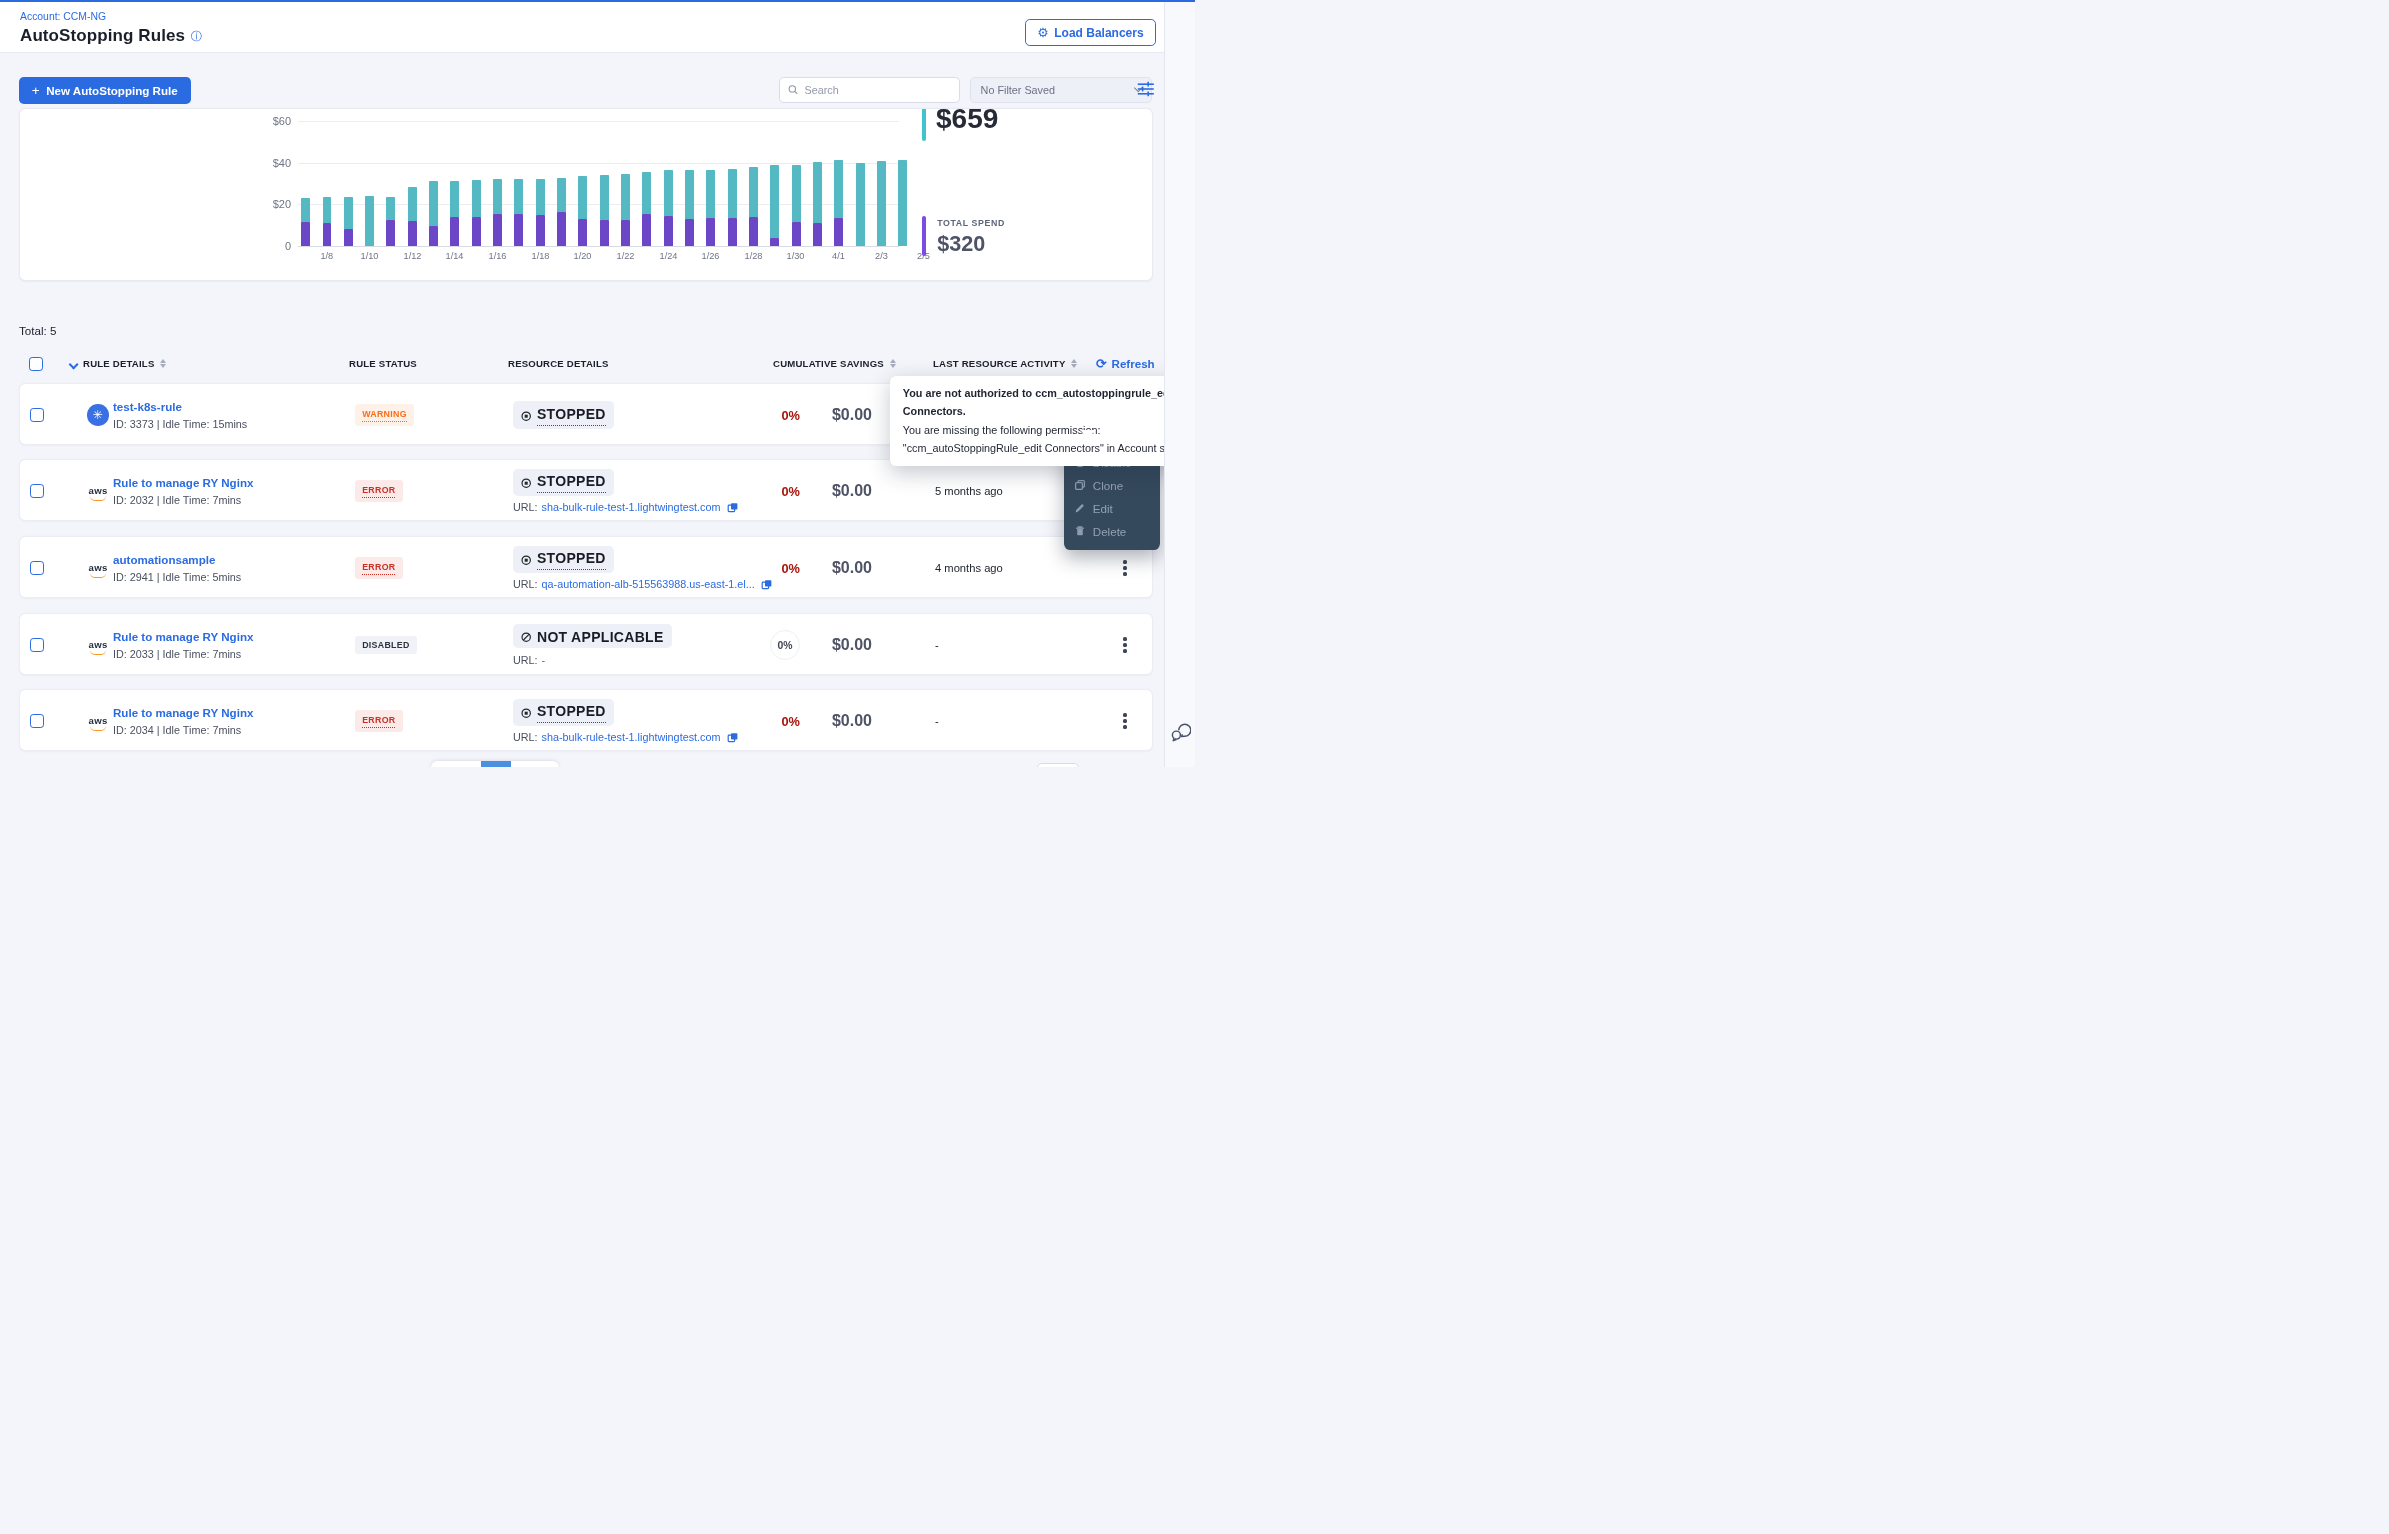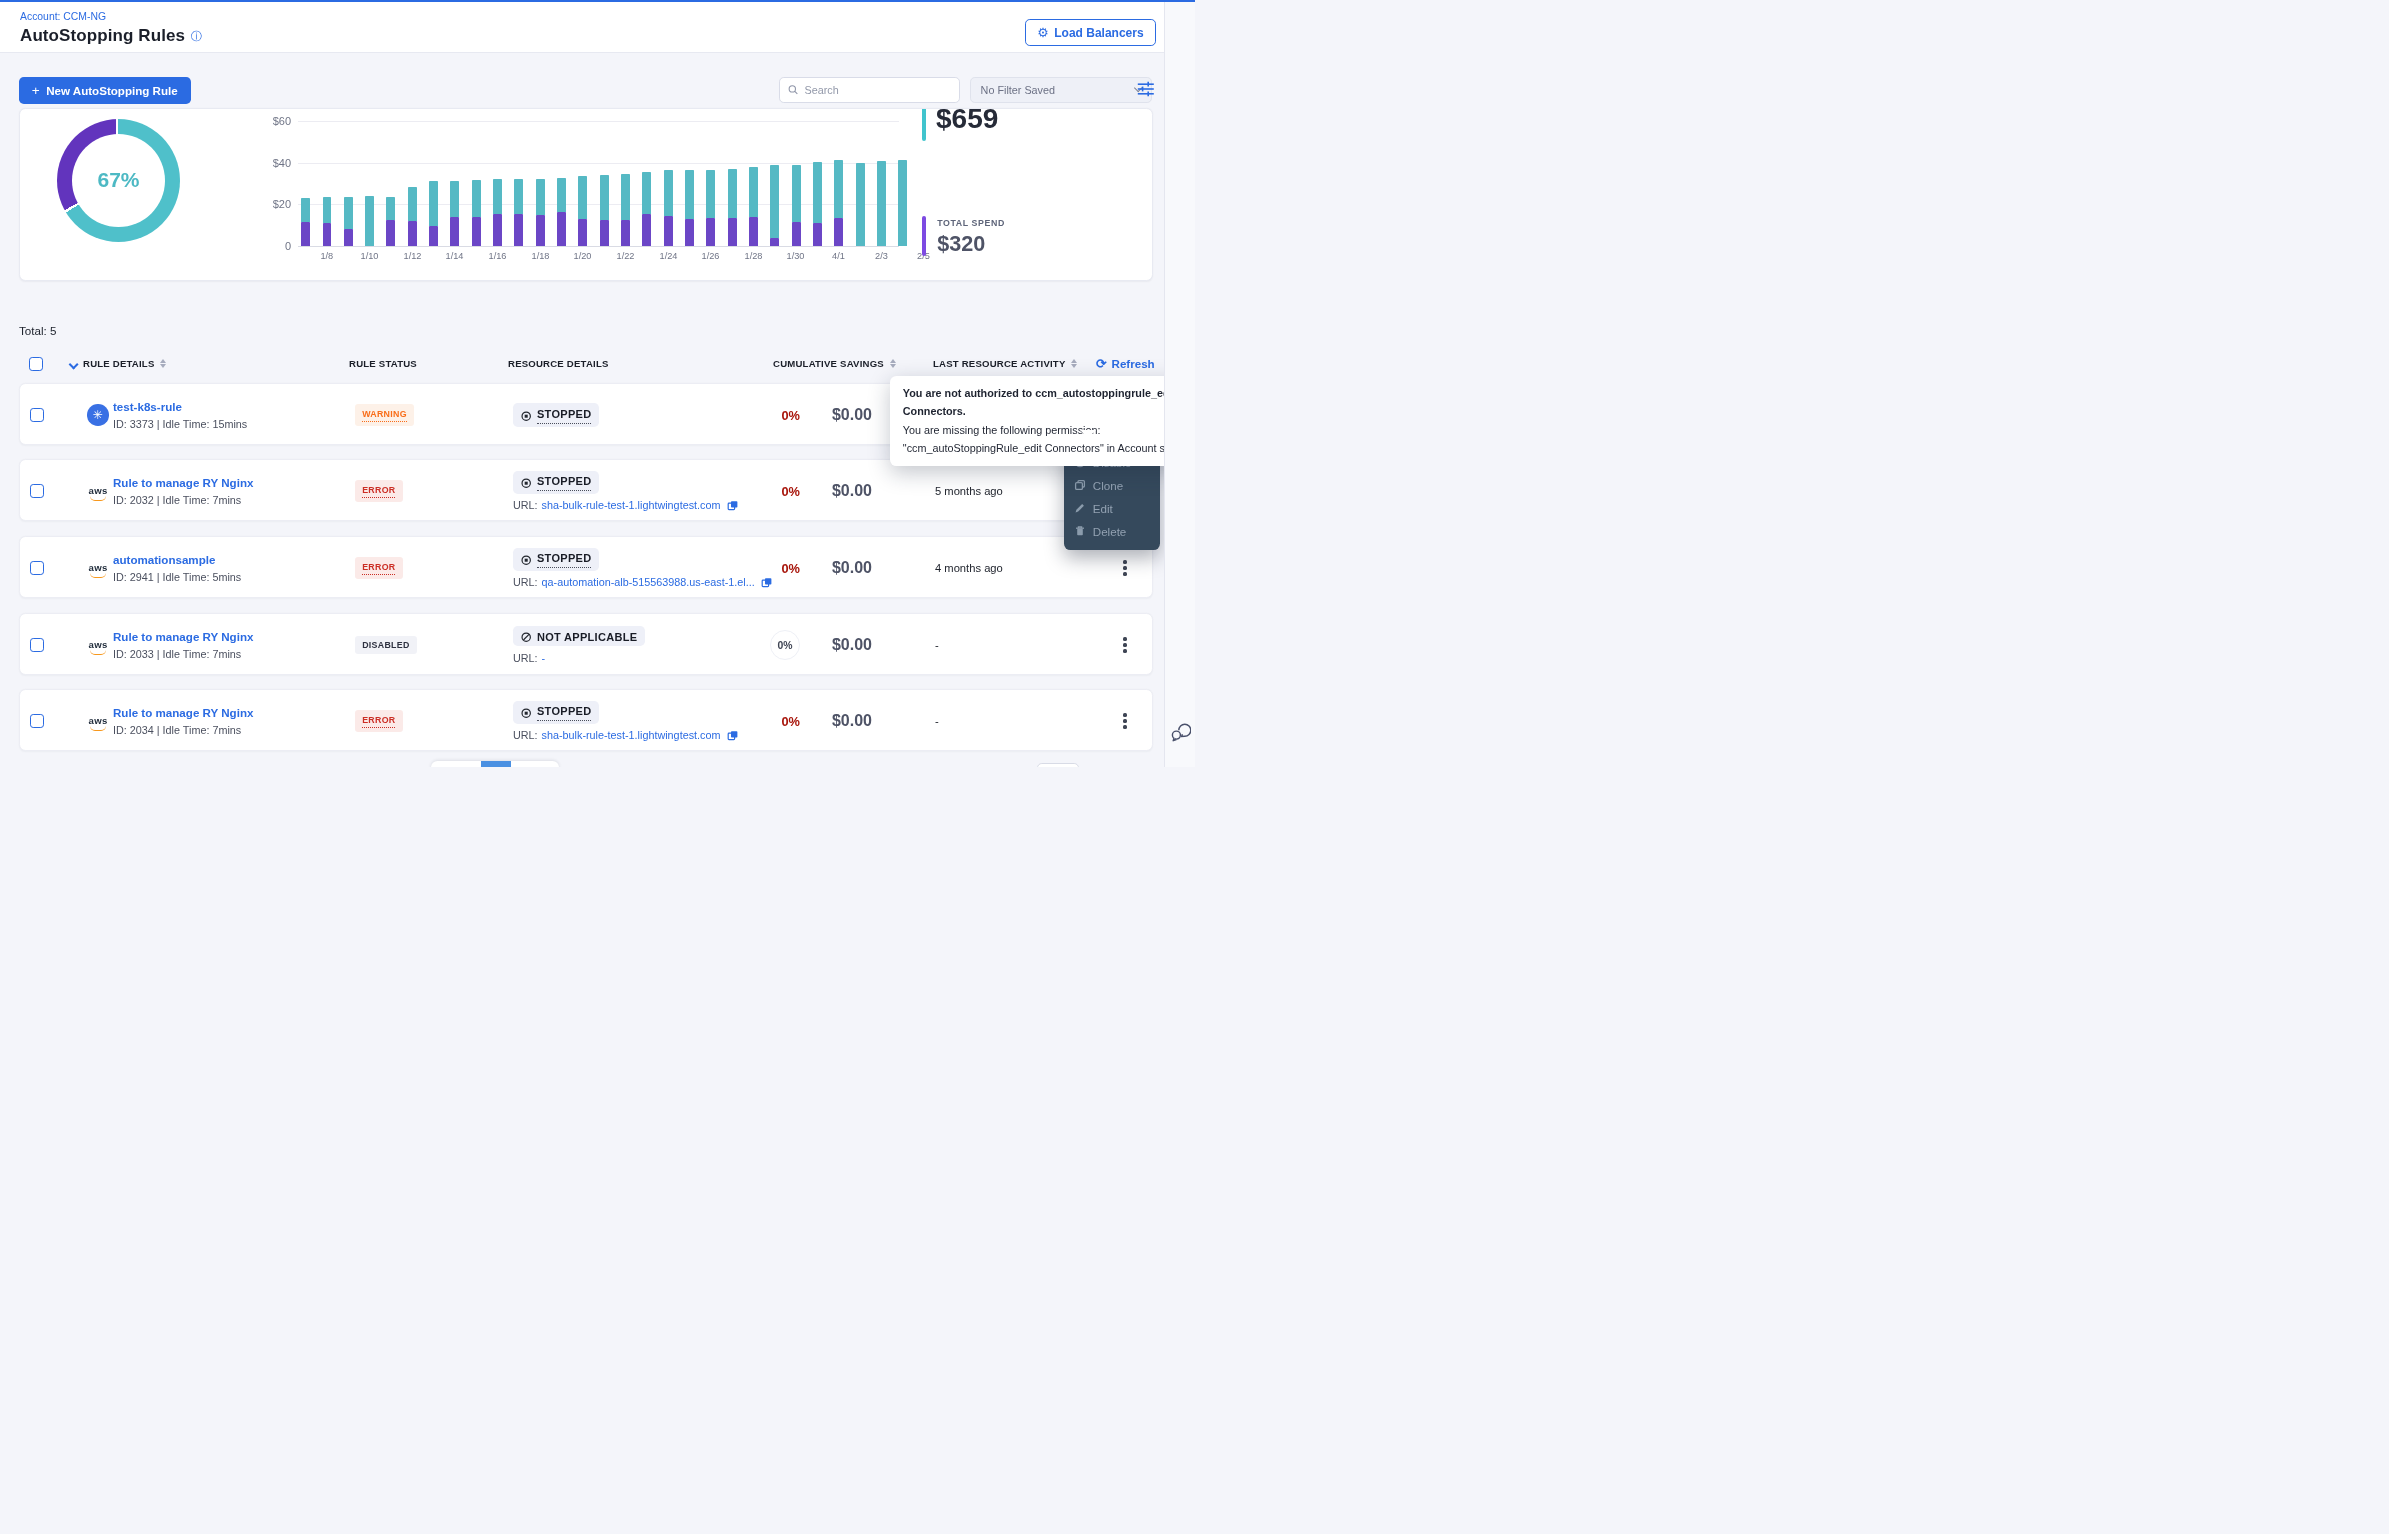--- a/index.html
+++ b/index.html
@@ -87,21 +87,21 @@
   .aws-txt { font-size:9.6px; font-weight:800; color:#232f3e; letter-spacing:0.4px; line-height:8.8px;margin-top:6px; }
   .aws-smile { width:16px; height:5.6px; border-bottom:1.6px solid #f7981d; border-radius:0 0 8px 8px; }
 
   .pill { display:inline-block; padding:4.8px 7.2px 4px; border-radius:3.2px; font-size:8.8px; font-weight:700; letter-spacing:0.3px; }
   .pill .ul { display:inline-block; padding-bottom:2.4px; border-bottom:1.6px dotted currentColor; }
   .pill.warn { background:#fdf1e8; color:#f96d19; }
   .pill.err  { background:#fbeae8; color:#cb2e25; }
   .pill.dis  { background:#f1f2f7; color:#2e3140; }
 
   .state-pill { display:inline-flex; align-items:center; gap:5.6px; background:#eef0f8; border-radius:4.8px; padding:4.8px 8px 3.2px; color:#191c26; }
-  .state-pill .stxt { font-size:11px; font-weight:700; letter-spacing:0.3px; }
+  .state-pill .stxt { font-size:14px; font-weight:700; letter-spacing:0.3px; }
   .state-pill .stxt.dotted { padding-bottom:2.4px; border-bottom:1.6px dotted #4a4e5c; }
   .url-line { margin-top:5.6px; font-size:10.8px; color:#4b505f; display:flex; align-items:center; gap:4px; }
   .url-line a { color:#2b6be2; text-decoration:none; cursor:pointer; }
   .copy-ic { margin-left:2.4px; cursor:pointer; display:inline-flex; }
 
   .pct-red { font-size:12.8px; font-weight:800; color:#a8150b; }
   .pct-circle { width:30px; height:30px; border-radius:50%; border:1.6px solid #eef0f6; display:flex; align-items:center; justify-content:center;
     font-size:10.4px; font-weight:700; color:#3f4554; background:#fff; }
   .amt { font-size:16px; font-weight:800; color:#4e5366; }
   .act-txt { font-size:11.2px; color:#22262f; }
@@ -163,23 +163,20 @@
         <line x1="14" y1="1" x2="14" y2="7"></line>
       <line x1="1" y1="10" x2="21" y2="10"></line>
         <line x1="7" y1="7" x2="7" y2="13"></line>
       <line x1="1" y1="16" x2="21" y2="16"></line>
         <line x1="14" y1="13" x2="14" y2="19"></line>
     </g>
   </svg>
 </button>
 
 <div class="chart-card">
-  <div class="donut" style="background: conic-gradient(rgb(79, 192, 202) 0deg, rgb(79, 192, 202) 66.3%, rgb(255, 255, 255) 66.3%, rgb(255, 255, 255) 67%, rgb(98, 52, 189) 67%, rgb(98, 52, 189) 99.3%, rgb(255, 255, 255) 99.3%, rgb(255, 255, 255) 100%);">
-    <div class="donut-label">67%</div>
-  </div>
 
   <div class="ylab" style="top:6.4px">$60</div>
   <div class="ylab" style="top:48px">$40</div>
   <div class="ylab" style="top:89px">$20</div>
   <div class="ylab" style="top:131px">0</div>
   <div class="gridline" style="top:12px"></div>
   <div class="gridline" style="top:54px"></div>
   <div class="gridline" style="top:95px"></div>
   <div class="gridline base" style="top:137px"></div>
   <div class="bar-plot">

